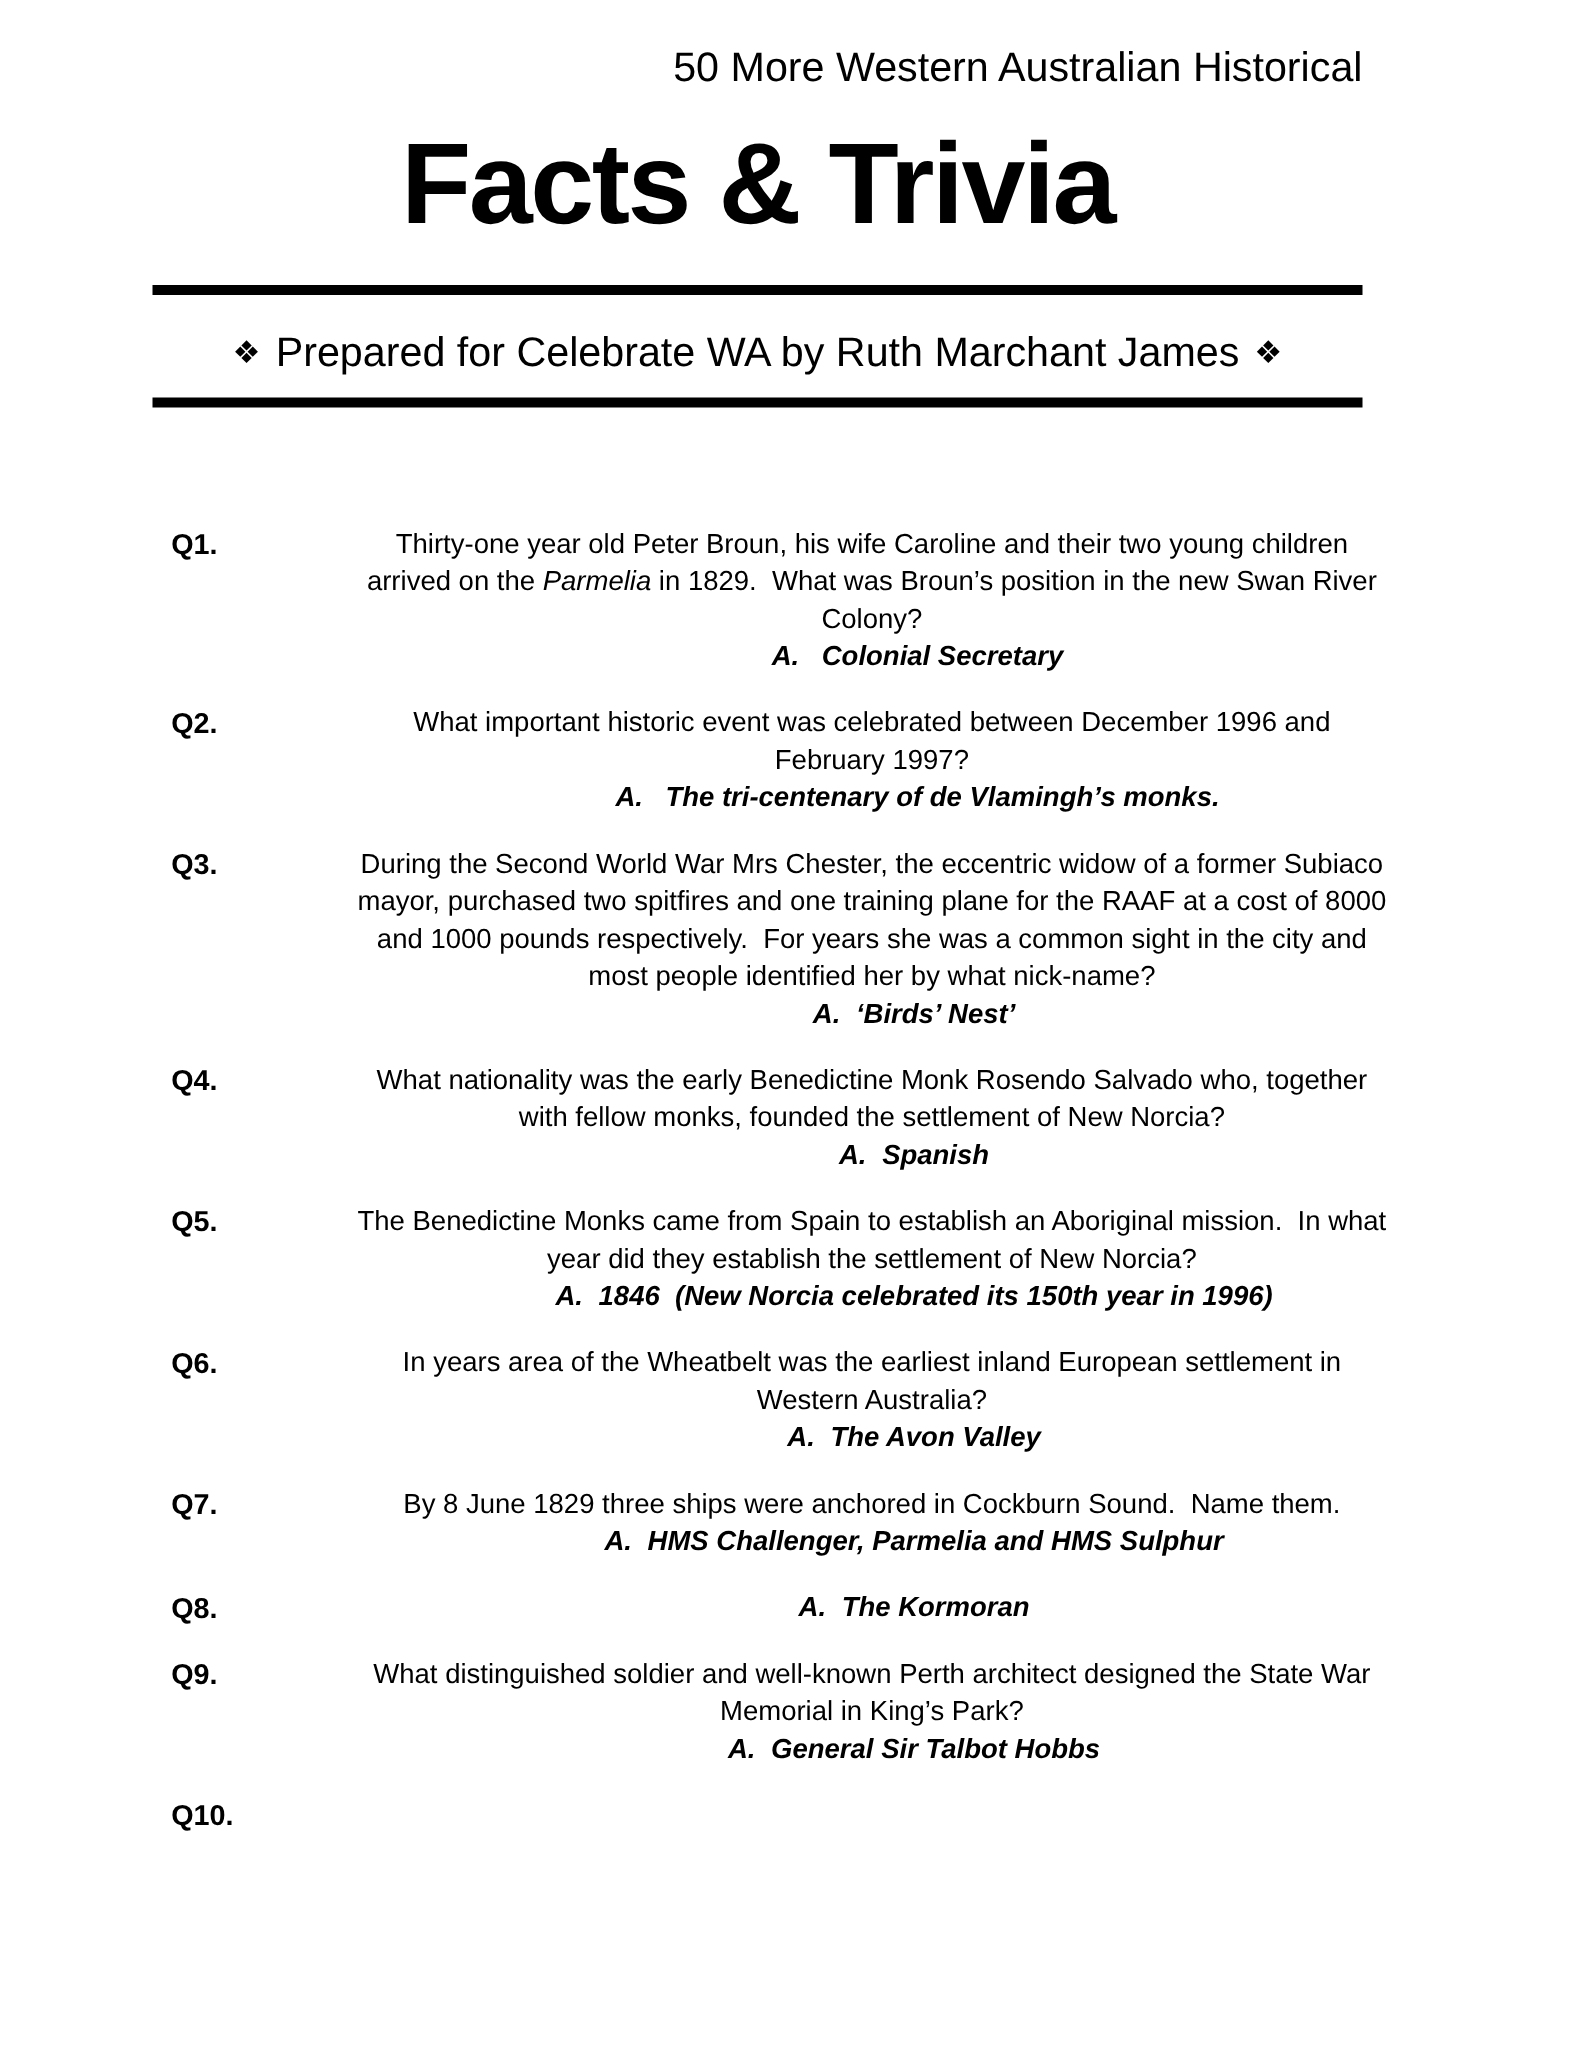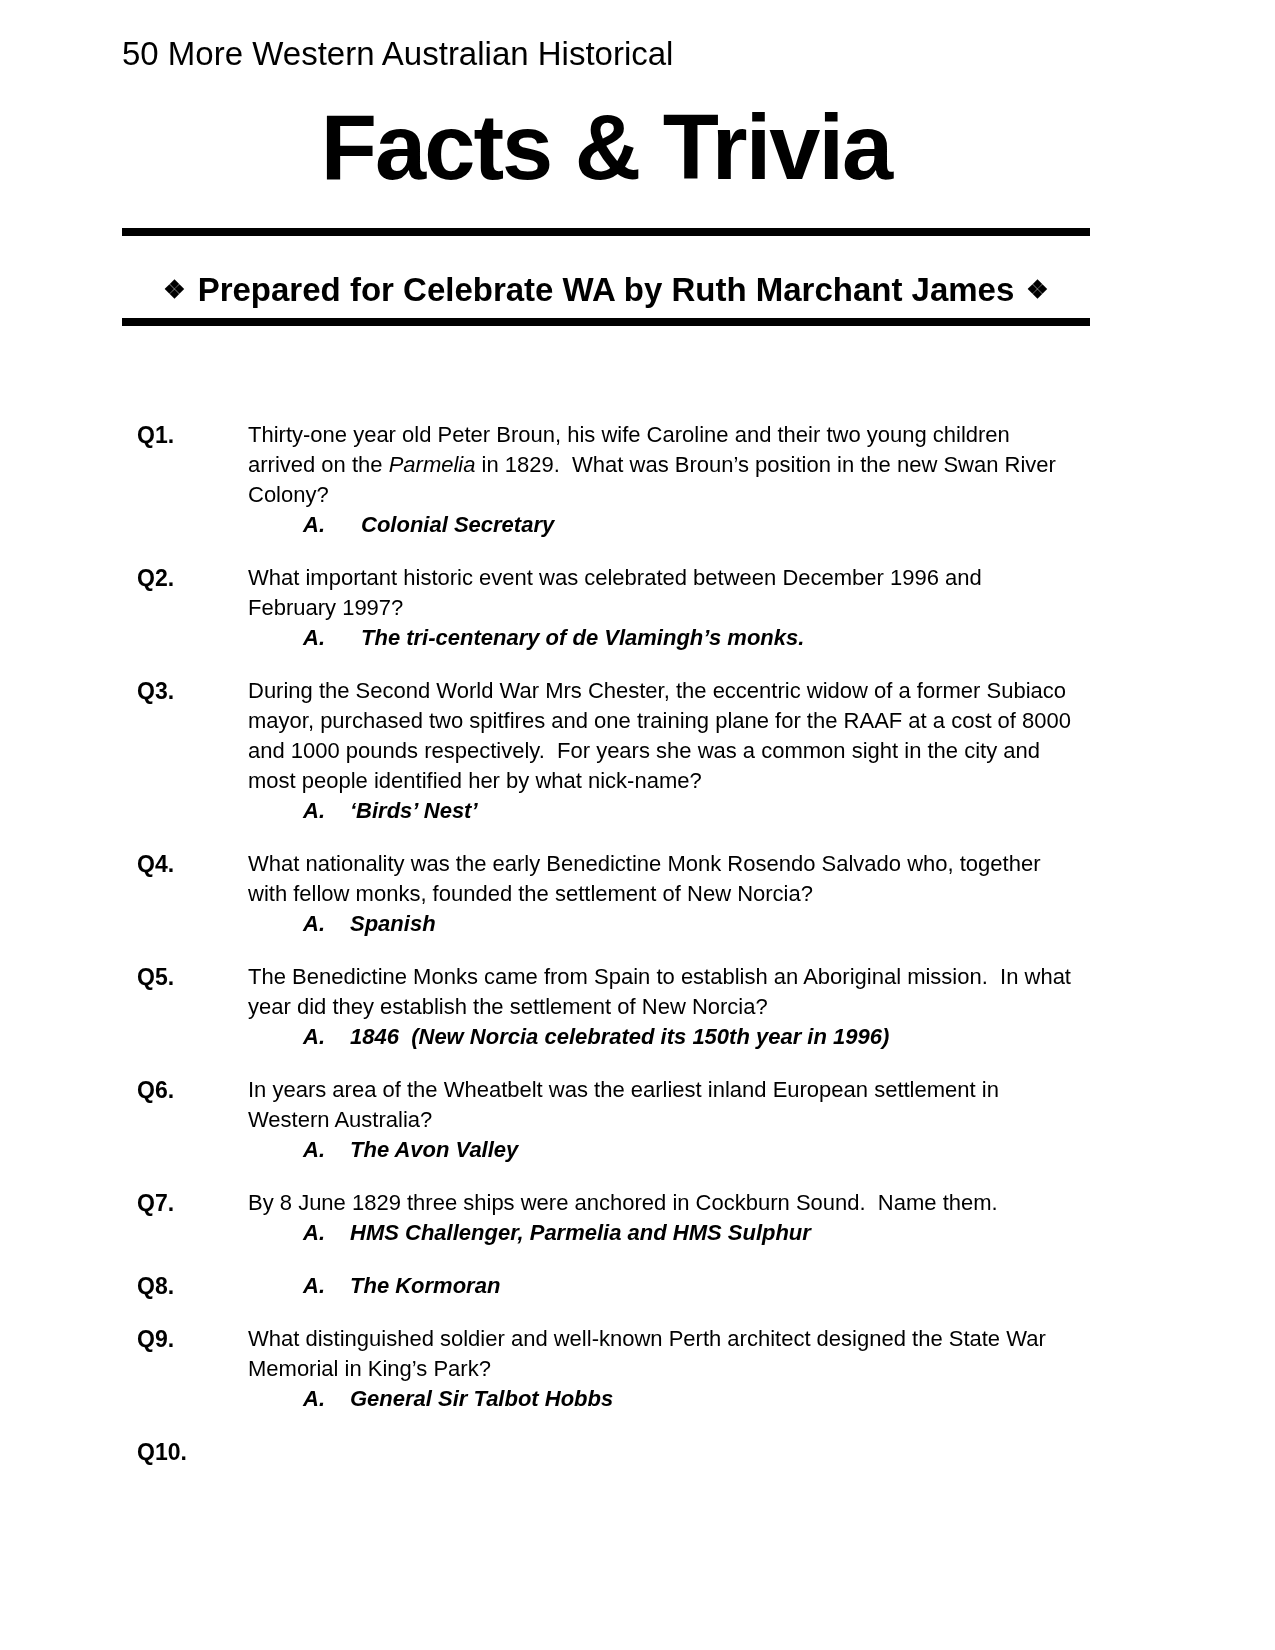--- a/index.html
+++ b/index.html
@@ -1,42 +1,42 @@
 <!DOCTYPE html>
 <html><head>
 <meta charset="utf-8">
 <style>
   html,body{margin:0;padding:0;background:#ffffff;}
   .page{
     position:relative;width:1275px;height:1650px;background:#ffffff;color:#000;
     font-family:"Liberation Sans",sans-serif;overflow:hidden;
   }
   .doc-title-small{
-    position:absolute;top:34px;left:122px;width:968px;text-align:left;
+    position:absolute;top:34px;left:122px;width:968px;text-align:right;
     font-size:33px;line-height:40px;font-weight:400;
   }
   .doc-title-big{
     position:absolute;top:95px;left:122px;width:968px;text-align:center;
     font-size:92px;line-height:104px;font-weight:700;letter-spacing:-2px;
   }
   .rule{position:absolute;left:122px;width:968px;height:8px;background:#000;}
   .rule-top{top:228px;}
   .rule-bottom{top:318px;}
   .doc-subtitle{
     position:absolute;top:264px;left:122px;width:968px;text-align:center;
-    font-size:33px;line-height:50px;font-weight:700;
+    font-size:33px;line-height:36px;font-weight:400;
   }
   .orn{font-size:25px;margin:0 12px;vertical-align:3px;display:inline-block;}
   .questions{
     position:absolute;top:420px;left:137px;width:1010px;
     font-size:22px;line-height:30px;
   }
   .qblock{display:flex;margin-bottom:23px;}
   .qlabel{flex:0 0 111px;font-weight:700;font-size:23px;}
-  .qbody{width:920px;}
+  .qbody{width:920px;text-align:center;}
   .qtext{margin:0;white-space:pre-wrap;}
   .it{font-style:italic;}
   .answer{padding-left:55px;font-weight:700;font-style:italic;white-space:pre-wrap;}
   .alabel{display:inline-block;width:47px;}
   .gap-wide .alabel{width:58px;}
 </style>
 </head>
 <body>
 
 <div class="page">

